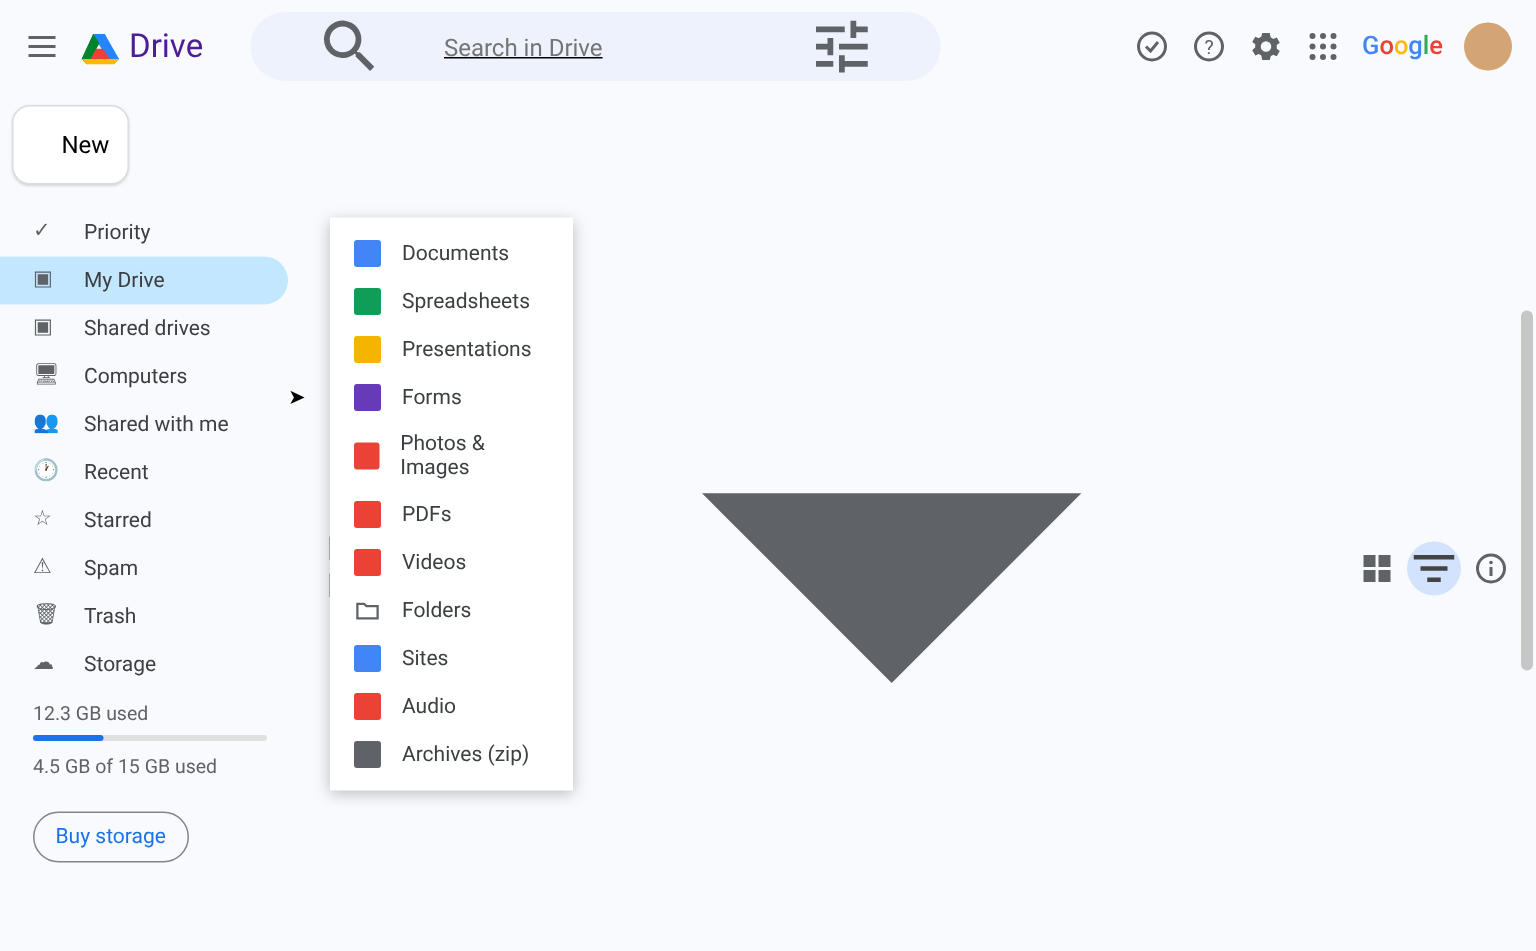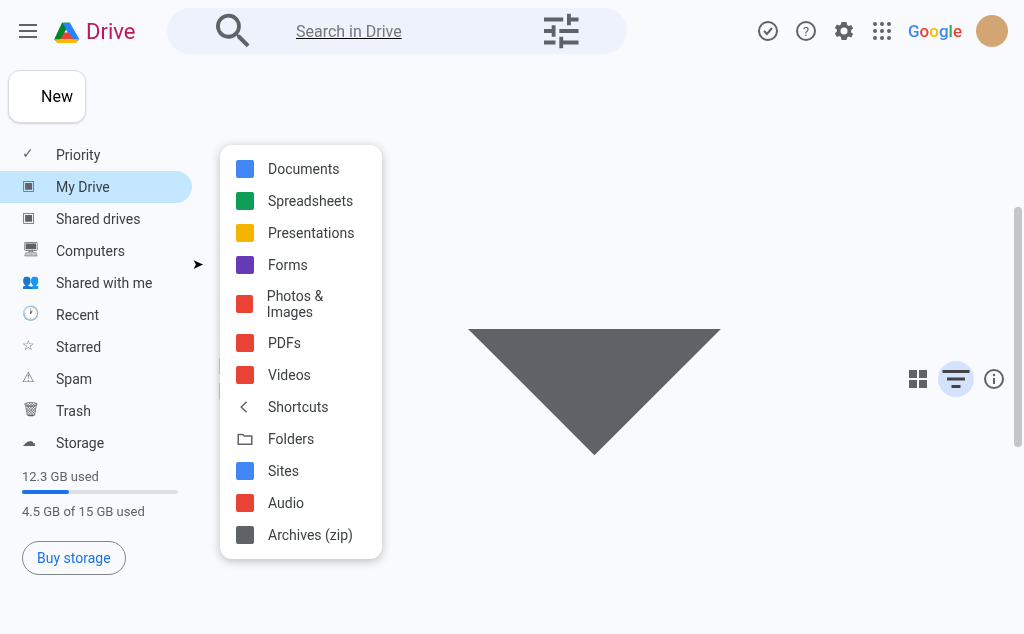--- a/index.html
+++ b/index.html
@@ -2,21 +2,21 @@
 <html><head>
 <meta charset="utf-8">
 <style>
 * { margin:0; padding:0; box-sizing:border-box; font-family:'Google Sans',Roboto,Arial,sans-serif; }
 body { background:#f8fafd; width:1024px; height:634px; overflow:hidden; position:relative; }
 .header { display:flex; align-items:center; padding:8px 16px; gap:12px; }
 .hamburger { width:24px; height:24px; cursor:pointer; display:flex; flex-direction:column; justify-content:center; gap:4px; padding:0 3px;}
 .hamburger span{height:2px;background:#5f6368;}
 .logo { display:flex; align-items:center; gap:6px; }
 .logo-tri { width:28px; height:24px; }
-.logo-txt { font-size:22px; color:#be185d; }
+.logo-txt { font-size:22px; color:#4c1d95; }
 .search { flex:1; max-width:460px; background:#edf2fc; border-radius:24px; height:46px; display:flex; align-items:center; padding:0 16px; gap:12px; margin-left:20px;}
 .search input { border:none; background:transparent; flex:1; font-size:16px; outline:none;text-decoration:underline; }
 .hdr-icons { display:flex; gap:14px; align-items:center; margin-left:auto; }
 .icon-btn { width:24px; height:24px; display:flex; align-items:center; justify-content:center; color:#5f6368; cursor:pointer; }
 .google-txt { font-size:17px; font-weight:500; }
 .google-txt span:nth-child(1){color:#4285F4}.google-txt span:nth-child(2){color:#EA4335}.google-txt span:nth-child(3){color:#FBBC05}.google-txt span:nth-child(4){color:#4285F4}.google-txt span:nth-child(5){color:#34A853}.google-txt span:nth-child(6){color:#EA4335}
 .avatar { width:32px; height:32px; border-radius:50%; background:#d4a574; }
 .layout { display:flex; }
 .sidebar { width:200px; padding:8px; }
 .new-btn { display:flex; align-items:center; gap:12px; background:#fff; border:1px solid #dadce0; border-radius:12px; padding:16px 20px; box-shadow:0 1px 2px rgba(0,0,0,.15); cursor:pointer; margin-bottom:16px; width:78px;}
@@ -26,21 +26,21 @@
 .nav li .nicon{width:20px;height:20px;color:#5f6368;}
 .storage { padding:10px 14px; font-size:13px; color:#5f6368; }
 .bar { height:4px; background:#e0e0e0; border-radius:2px; margin:6px 0 10px; position:relative; }
 .bar::before{content:'';position:absolute;left:0;top:0;height:100%;width:30%;background:#1a73e8;border-radius:2px;}
 .buy { border:1px solid #80868b; border-radius:20px; padding:8px 14px; color:#1a73e8; font-size:14px; cursor:pointer; display:inline-block;}
 .main { flex:1; padding:14px 18px 0 18px; position:relative;}
 .titlebar{display:flex;align-items:center;gap:8px;margin-bottom:18px;}
 .titlebar h1{font-size:22px;font-weight:400;color:#202124;}
 .view-icons{margin-left:auto;display:flex;gap:8px;align-items:center;}
 .filter-active{width:36px;height:36px;border-radius:50%;background:#d3e3fd;display:flex;align-items:center;justify-content:center;}
-.dropdown{position:absolute;left:220px;top:145px;width:162px;background:#fff;border-radius:12px;box-shadow:0 2px 10px rgba(0,0,0,.25);padding:8px 0;z-index:100;}
+.dropdown{position:absolute;left:220px;top:145px;width:162px;background:#fff;border-radius:0;box-shadow:0 2px 10px rgba(0,0,0,.25);padding:8px 0;z-index:100;}
 .dd-item{display:flex;align-items:center;gap:14px;padding:7px 16px;font-size:14px;cursor:pointer;color:#3c4043;}
 .dd-icon{width:18px;height:18px;border-radius:2px;display:flex;align-items:center;justify-content:center;}
 .scrollbar{position:absolute;right:2px;top:145px;width:8px;height:240px;background:#c4c7c5;border-radius:4px;}
 svg{width:100%;height:100%;}
 .cursor-arrow{position:absolute;left:192px;top:256px;font-size:14px;color:#000;}
 </style>
 </head>
 <body>
 
 <div class="header">
@@ -235,28 +235,20 @@
     </div>
     <div class="dd-item">
       <div class="dd-icon">
         <div style="width:100%;height:100%;background:#EA4335;border-radius:2px"></div>
       </div>
       <span>Videos</span>
     </div>
     <div class="dd-item">
       <div class="dd-icon">
         <svg viewBox="0 0 24 24">
-          <path fill="none" stroke="#5f6368" stroke-width="2" d="M14 5l-7 7 7 7"></path>
-        </svg>
-      </div>
-      <span>Shortcuts</span>
-    </div>
-    <div class="dd-item">
-      <div class="dd-icon">
-        <svg viewBox="0 0 24 24">
           <path fill="none" stroke="#5f6368" stroke-width="2" d="M3 6h6l2 2h10v11H3z"></path>
         </svg>
       </div>
       <span>Folders</span>
     </div>
     <div class="dd-item">
       <div class="dd-icon">
         <div style="width:100%;height:100%;background:#4285F4;border-radius:2px"></div>
       </div>
       <span>Sites</span>

